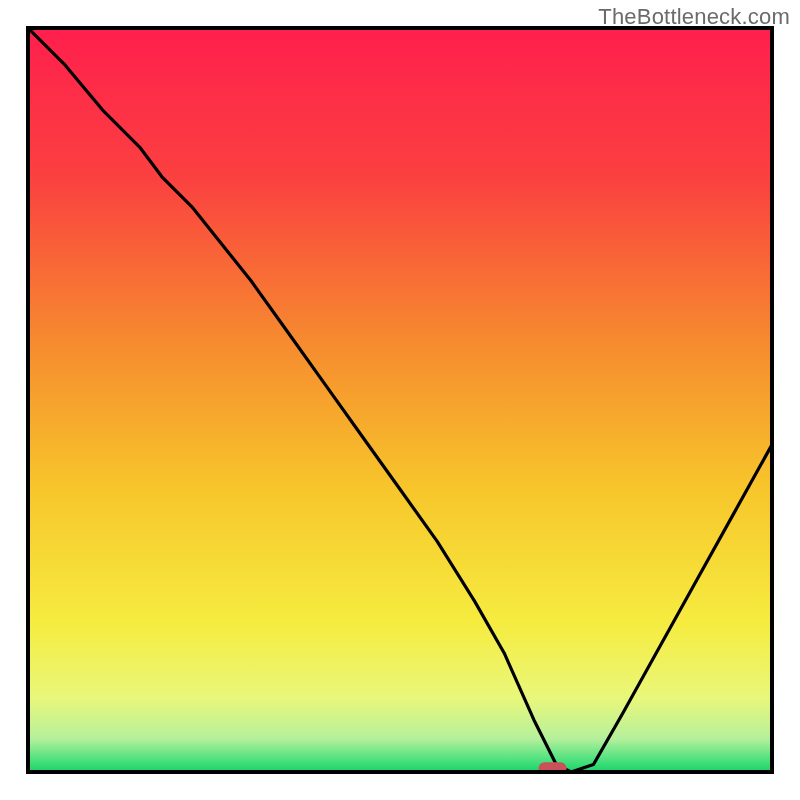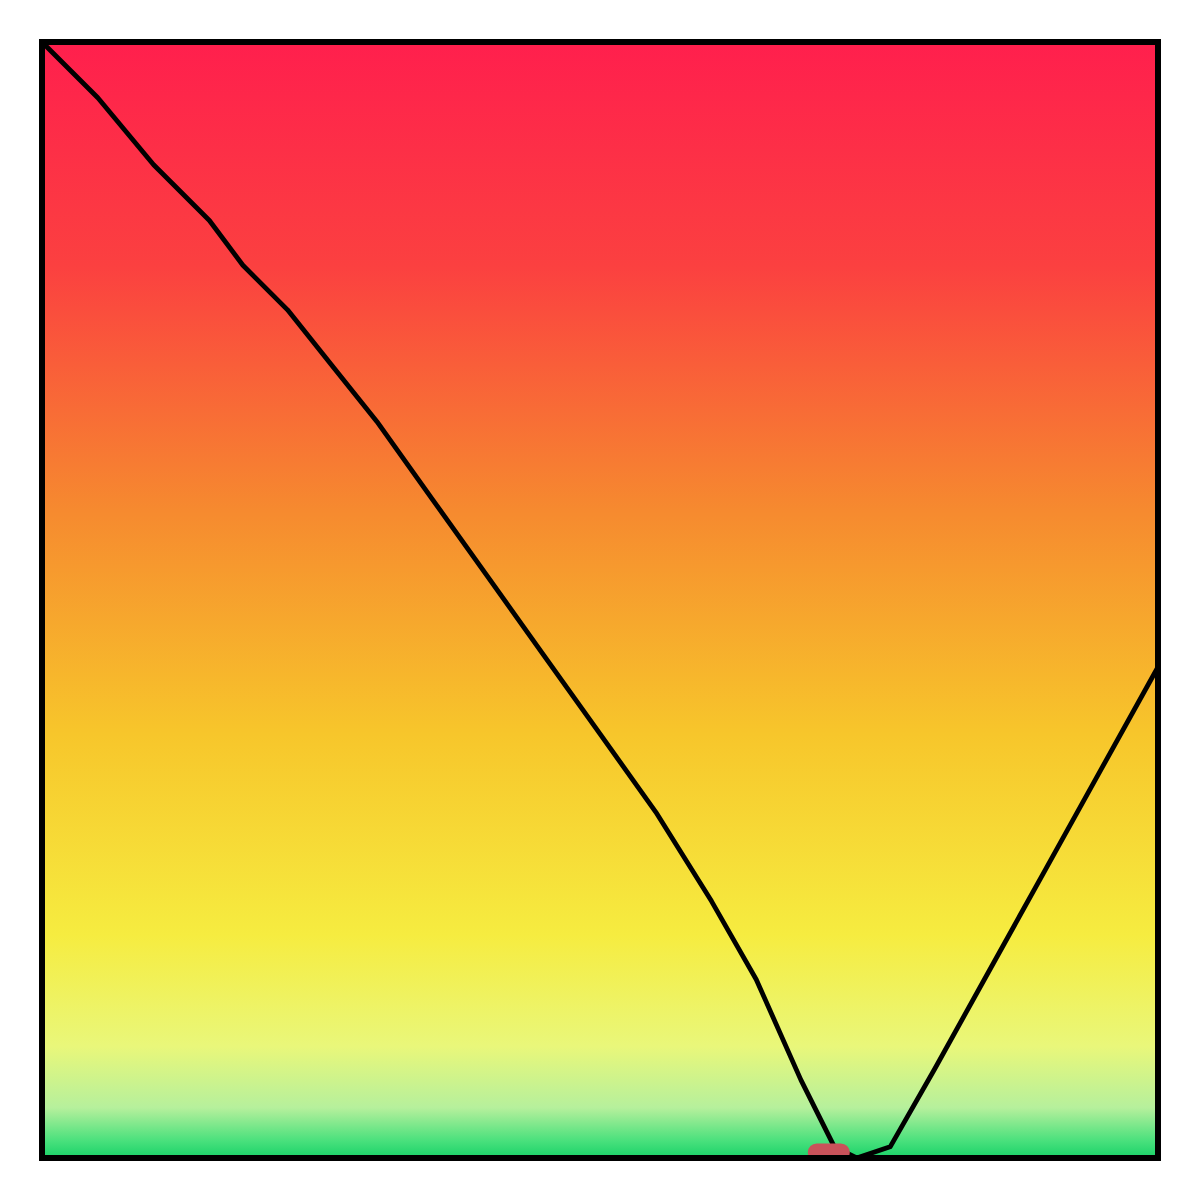--- a/index.html
+++ b/index.html
@@ -25,20 +25,21 @@
     z-index: 10;
   }
   svg {
     display: block;
   }
 </style>
 </head>
 <body>
 
 <div class="chart-container">
+  <div class="watermark">TheBottleneck.com</div>
 
   <svg id="chart-svg" width="800" height="800">
     <defs>
       <linearGradient id="bg-grad" x1="0" y1="0" x2="0" y2="1">
           <stop offset="0.00%" stop-color="#ff1f4d"></stop>
           <stop offset="20.00%" stop-color="#fb4040"></stop>
           <stop offset="42.00%" stop-color="#f68a2f"></stop>
           <stop offset="62.00%" stop-color="#f7c62b"></stop>
           <stop offset="80.00%" stop-color="#f6ec40"></stop>
           <stop offset="90.00%" stop-color="#e9f77a"></stop>

